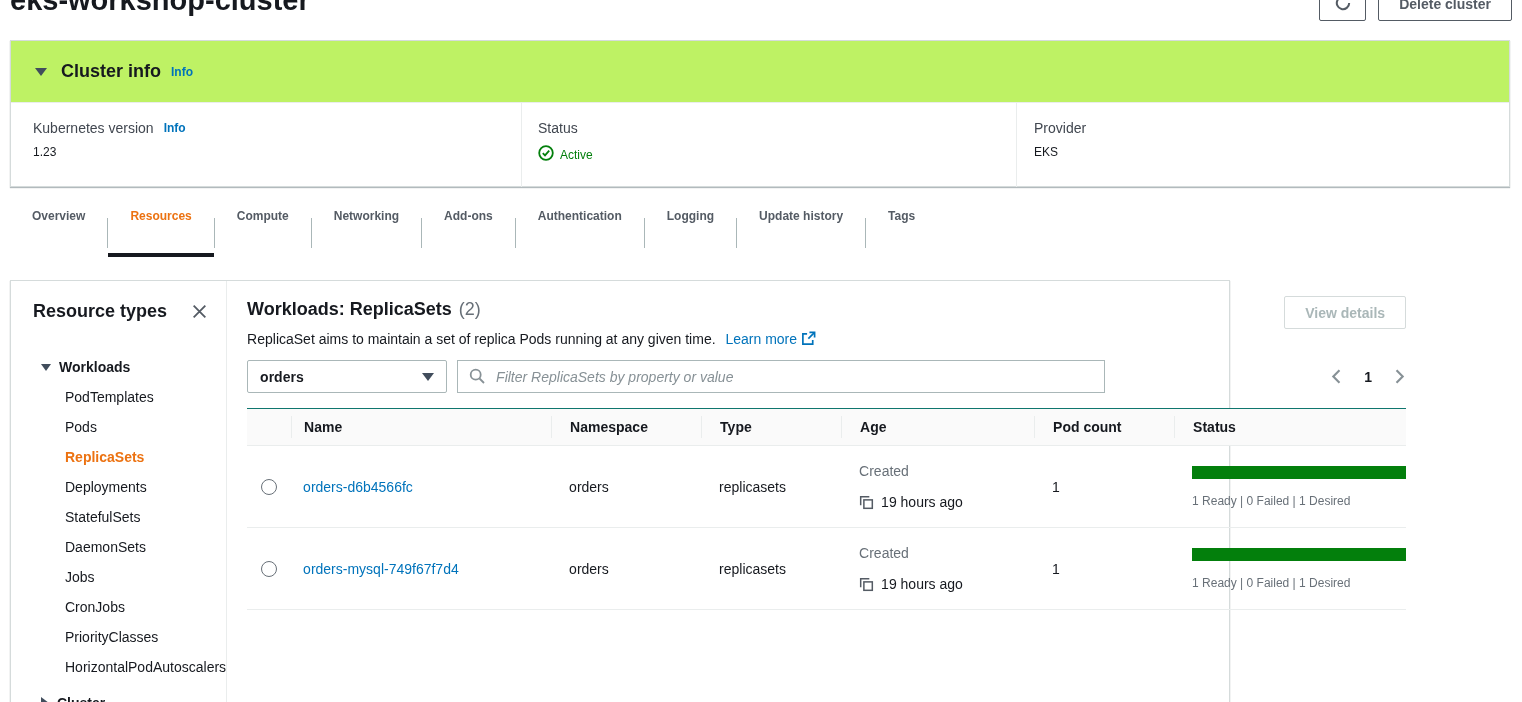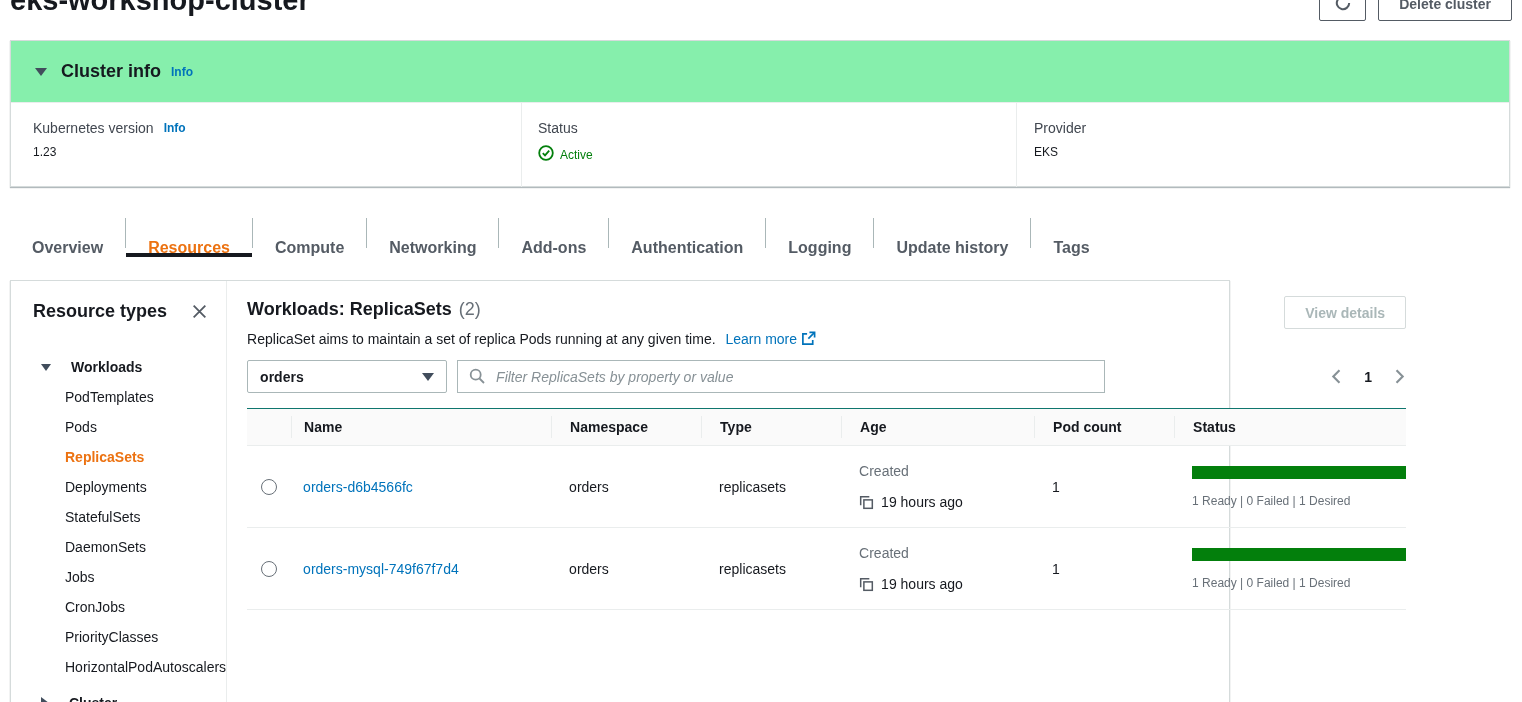--- a/index.html
+++ b/index.html
@@ -11,49 +11,49 @@
   .page-title { position:absolute; left:10px; top:-16px; font-size:29px; font-weight:700; color:#16191f; white-space:nowrap; }
   .header-actions { position:absolute; right:10px; top:-13px; display:flex; gap:12px; }
   .btn { display:flex; align-items:center; justify-content:center; background:#fff; border:1px solid #545b64; border-radius:2px; font-weight:700; font-size:14px; color:#545b64; cursor:pointer; }
   .btn-refresh { width:47px; height:34px; }
   .btn-delete { height:34px; padding:0 20px; }
   .btn-disabled { border-color:#d5dbdb; color:#aab7b8; }
 
   
   .card { background:#fff; border:1px solid #d5dbdb; border-radius:0; box-shadow:0 1px 1px 0 rgba(0,28,36,.3); }
   .cluster-card { position:absolute; left:10px; top:40px; width:1500px; height:147px; }
-  .cluster-card-header { height:62px; background:#86efac; border-bottom:1px solid #eaeded; display:flex; align-items:center; padding-left:24px; }
+  .cluster-card-header { height:62px; background:#bef264; border-bottom:1px solid #eaeded; display:flex; align-items:center; padding-left:24px; }
   .tri-down { width:0; height:0; border-left:6px solid transparent; border-right:6px solid transparent; border-top:8px solid #414d5c; }
   .tri-right { width:0; height:0; border-top:6px solid transparent; border-bottom:6px solid transparent; border-left:8px solid #414d5c; }
   .cluster-card-title { font-size:18px; font-weight:700; margin-left:14px; }
   .info-link { font-size:12px; font-weight:700; color:#0073bb; margin-left:10px; cursor:pointer; }
   .cluster-card-body { display:flex; height:84px; }
   .ci-col { padding:17px 0 0 22px; }
   .ci-col-1 { width:510px; }
   .ci-col-2 { width:495px; border-left:1px solid #eaeded; padding-left:16px; }
   .ci-col-3 { flex:1; border-left:1px solid #eaeded; padding-left:17px; }
   .ci-label { font-size:14px; color:#414750; display:flex; align-items:center; gap:8px; }
   .ci-value { margin-top:9px; font-size:12px; color:#16191f; }
   .ci-status { display:flex; align-items:center; gap:6px; color:#037f0c; }
 
   
   .tabs { position:absolute; left:10px; top:209px; height:48px; display:flex; align-items:stretch; }
-  .tab { position:relative; display:flex; align-items:flex-end; padding:0 22px; font-size:16px; font-weight:700; color:#545b64; cursor:pointer; white-space:nowrap; }
+  .tab { position:relative; display:flex; align-items:flex-start; padding:0 22px; font-size:12px; font-weight:700; color:#545b64; cursor:pointer; white-space:nowrap; }
   .tab-sep { width:1px; background:#aab7b8; margin:9px 0; }
   .tab.active { color:#ec7211; }
   .tab.active::after { content:""; position:absolute; left:0; right:0; bottom:0; height:4px; background:#16191f; }
 
   
   .main-card { position:absolute; left:10px; top:280px; width:1220px; height:423px; display:flex; }
   .sidebar { width:302px; border-right:1px solid #eaeded; position:relative; }
   .sidebar-header { display:flex; align-items:flex-start; justify-content:space-between; padding:20px 18px 0 22px; }
   .sidebar-title { font-size:18px; font-weight:700; }
   .close-x { cursor:pointer; margin-top:2px; }
   .tree { margin-top:28px; }
-  .tree-group { display:flex; align-items:center; gap:20px; padding-left:30px; height:30px; font-size:14px; font-weight:700; cursor:pointer; }
+  .tree-group { display:flex; align-items:center; gap:8px; padding-left:30px; height:30px; font-size:14px; font-weight:700; cursor:pointer; }
   .tree-item { display:flex; align-items:center; padding-left:54px; height:30px; font-size:14px; color:#16191f; cursor:pointer; }
   .tree-item.selected { color:#ec7211; font-weight:700; }
   .tree-group.collapsed { margin-top:6px; }
 
   .panel { flex:1; position:relative; padding:0 20px; }
   .panel-title-row { margin-top:18px; display:flex; align-items:center; }
   .panel-title { font-size:18px; font-weight:700; }
   .panel-count { font-size:18px; color:#687078; margin-left:7px; font-weight:400; }
   .view-details { position:absolute; top:15px; right:20px; height:33px; padding:0 20px; }
   .panel-desc { margin-top:9px; font-size:14px; line-height:20px; }

